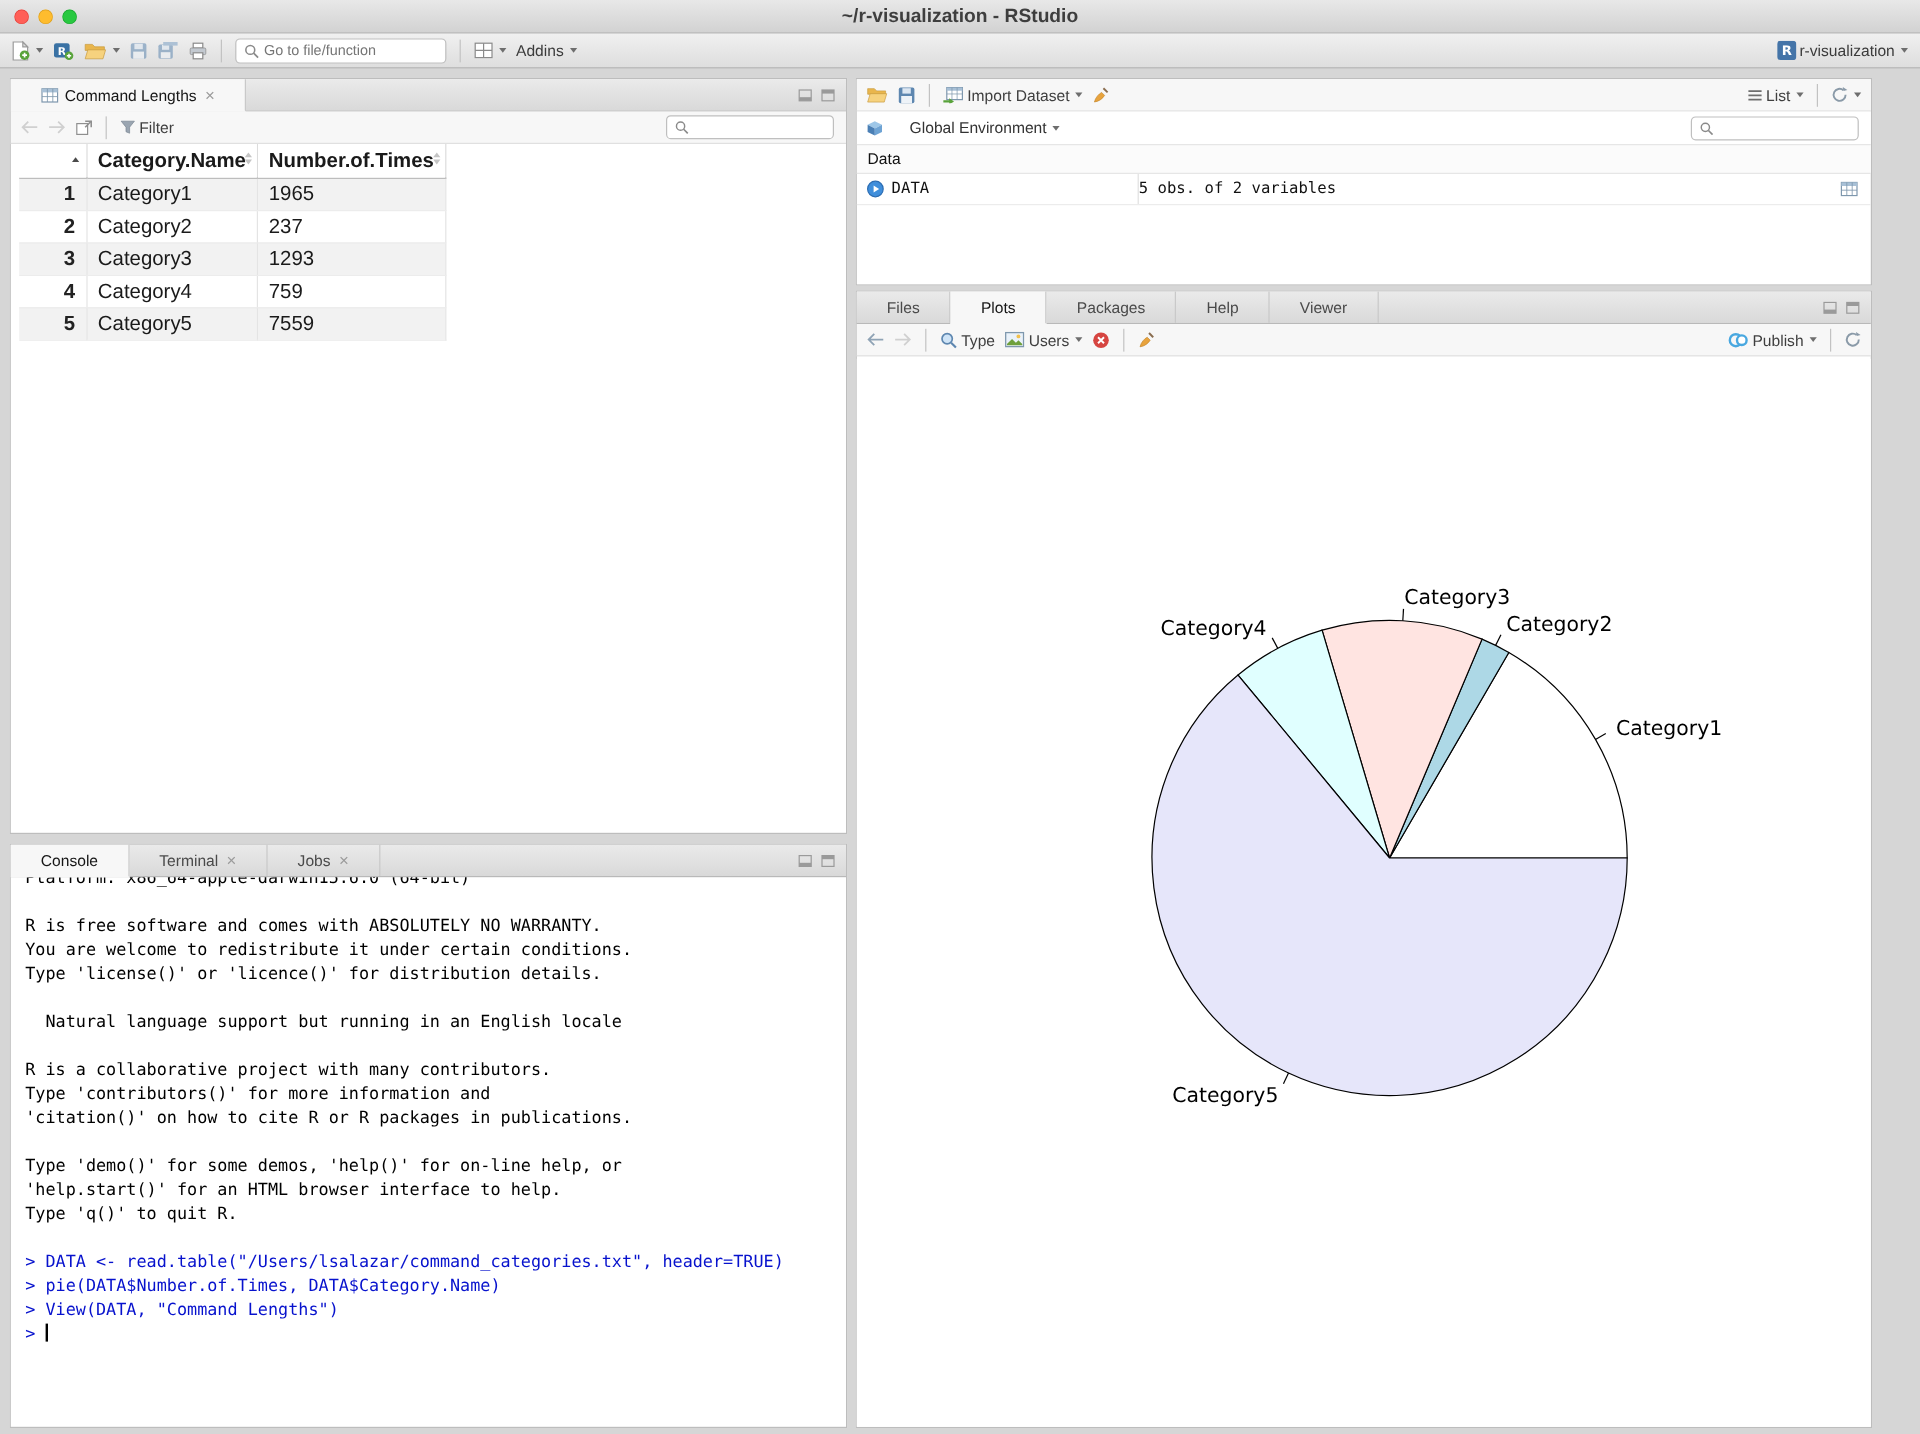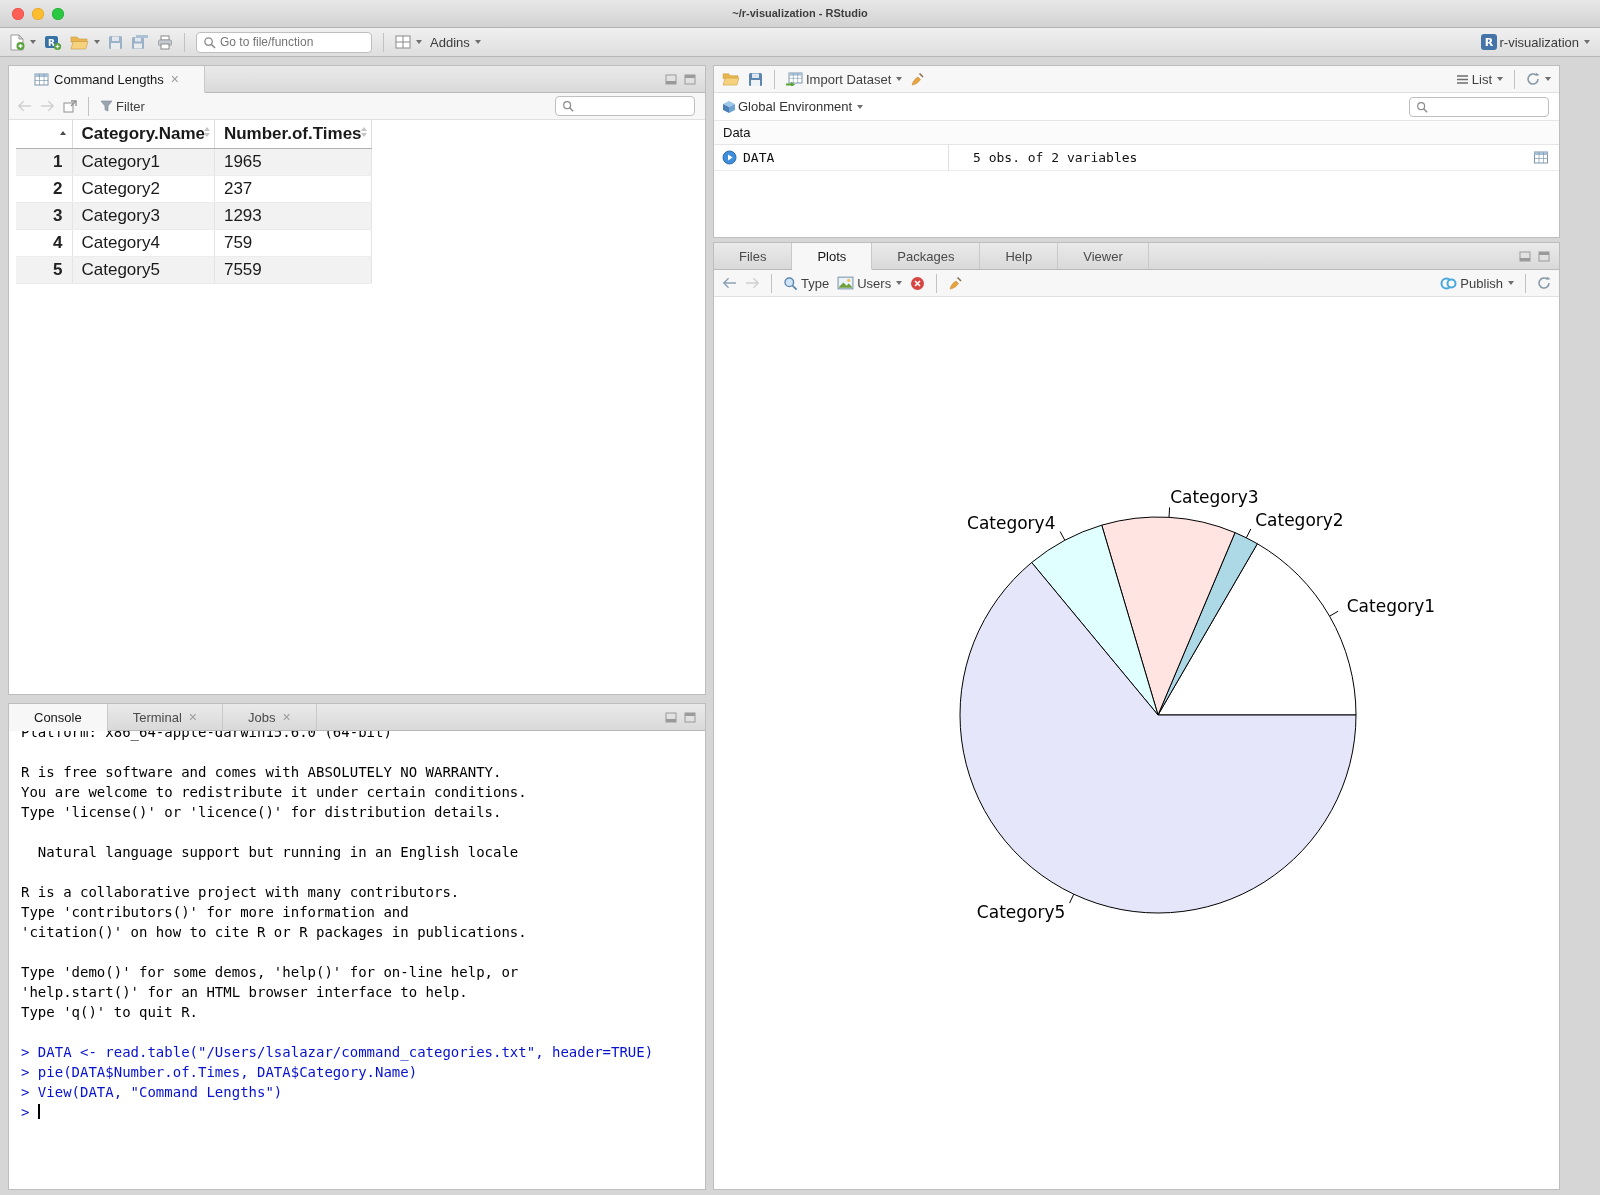--- a/index.html
+++ b/index.html
@@ -6,21 +6,21 @@
   html,body{width:1600px;height:1195px}
   body{position:relative;overflow:hidden;background:#d6d6d6;font-family:"Liberation Sans",sans-serif;-webkit-font-smoothing:antialiased}
 
   
   .titlebar{position:absolute;top:0;left:0;right:0;height:28px;background:linear-gradient(#e8e8e8,#d2d2d2);border-bottom:1px solid #b3b3b3}
   .traffic{position:absolute;left:12px;top:8px;display:flex;gap:8px}
   .tl{width:12px;height:12px;border-radius:50%;display:inline-block}
   .tl.red{background:#ff5f57;box-shadow:inset 0 0 0 .5px #e0443e}
   .tl.yellow{background:#febc2e;box-shadow:inset 0 0 0 .5px #d89e24}
   .tl.green{background:#28c840;box-shadow:inset 0 0 0 .5px #1ea433}
-  .title{text-align:center;line-height:27px;font-size:11px;font-weight:bold;color:#3e3e3e}
+  .title{text-align:center;line-height:27px;font-size:16px;font-weight:bold;color:#3e3e3e}
 
   .main-toolbar{position:absolute;top:28px;left:0;right:0;height:29px;background:linear-gradient(#f0f0f0,#dedede);border-bottom:1px solid #b6b6b6;display:flex;align-items:center;padding:0 10px;gap:8px;font-size:13px;color:#3b3b3b}
   .tbtn{display:inline-flex;align-items:center;gap:3px}
   .caret{width:0;height:0;border-left:3.5px solid transparent;border-right:3.5px solid transparent;border-top:4px solid #6e6e6e;display:inline-block;margin-left:2px}
   .sep{width:1px;height:19px;background:#c2c2c2;margin:0 3px}
   .spacer{flex:1}
   .searchbox{display:flex;align-items:center;gap:4px;background:#fff;border:1px solid #bfbfbf;border-radius:4px;height:21px;padding:0 6px}
   .searchbox input{border:0;outline:0;background:transparent;font-size:12px;color:#333;font-family:"Liberation Sans",sans-serif;width:100%}
   .goto{width:176px}
 
@@ -54,26 +54,26 @@
   .dv-status{position:absolute;left:0;right:0;bottom:0;height:27px;border-top:1px solid #dcdcdc;background:#fcfcfc;display:flex;align-items:center;padding-left:11px;font-size:13px;color:#2f2f2f}
 
   
   .console-path{height:26px;background:#f7f7f7;border-bottom:1px solid #e0e0e0;display:flex;align-items:center;gap:6px;padding:0 10px;font-family:"DejaVu Sans Mono",monospace;font-size:12px;color:#5f5f5f}
   .console-body{height:calc(100% - 54px);overflow:hidden;padding-left:12px}
   .console-lines{margin-top:-9px;font-family:"DejaVu Sans Mono",monospace;font-size:14px;line-height:20px;white-space:pre;color:#000}
   .cline.in{color:#0712cd}
   .cursor{display:inline-block;width:2px;height:15px;background:#000;vertical-align:-2px}
 
   
-  .env-scope-row{height:27px;display:flex;align-items:center;gap:2px;padding:0 8px;background:#fff;font-size:13px;color:#333}
+  .env-scope-row{height:27px;display:flex;align-items:center;gap:22px;padding:0 8px;background:#fff;font-size:13px;color:#333}
   .env-section{height:25px;line-height:24px;padding-left:9px;background:#fbfbfb;border-top:1px solid #e6e6e6;border-bottom:1px solid #e6e6e6;font-size:13px;color:#111}
   .env-row{height:26px;display:flex;align-items:center;border-bottom:1px solid #ececec;font-family:"DejaVu Sans Mono",monospace;font-size:13px;color:#111}
   .env-icon{margin:0 6px 0 8px;display:inline-flex}
   .env-name{width:205px}
-  .env-value{border-left:1px solid #e0e0e0;padding-left:24px;flex:1;height:100%;display:flex;align-items:center}
+  .env-value{border-left:1px solid #e0e0e0;padding-left:0;flex:1;height:100%;display:flex;align-items:center}
   .env-grid{margin-right:10px;display:inline-flex}
 
   
   .plot-area{position:absolute;left:0;top:56px;right:0;bottom:0;background:#fff}
   svg.plot{width:845px;height:891px;display:block}
   .pie-label{font-family:"DejaVu Sans",sans-serif;font-size:17px}
 
   .lbl{white-space:nowrap}
   .dim{opacity:.55}
   .icon{display:inline-flex;align-items:center}

